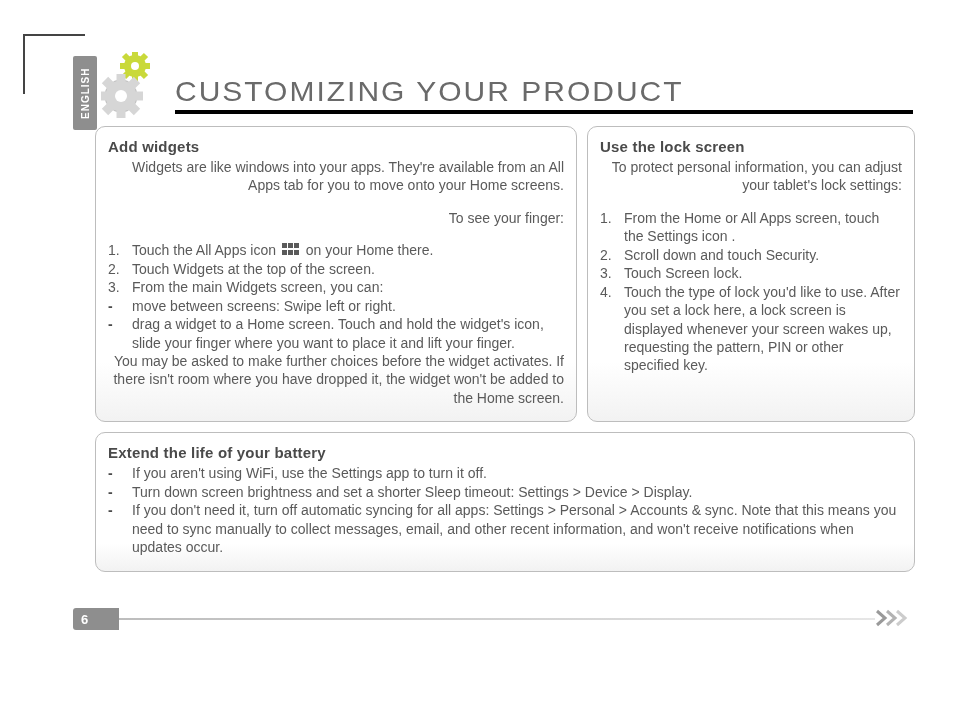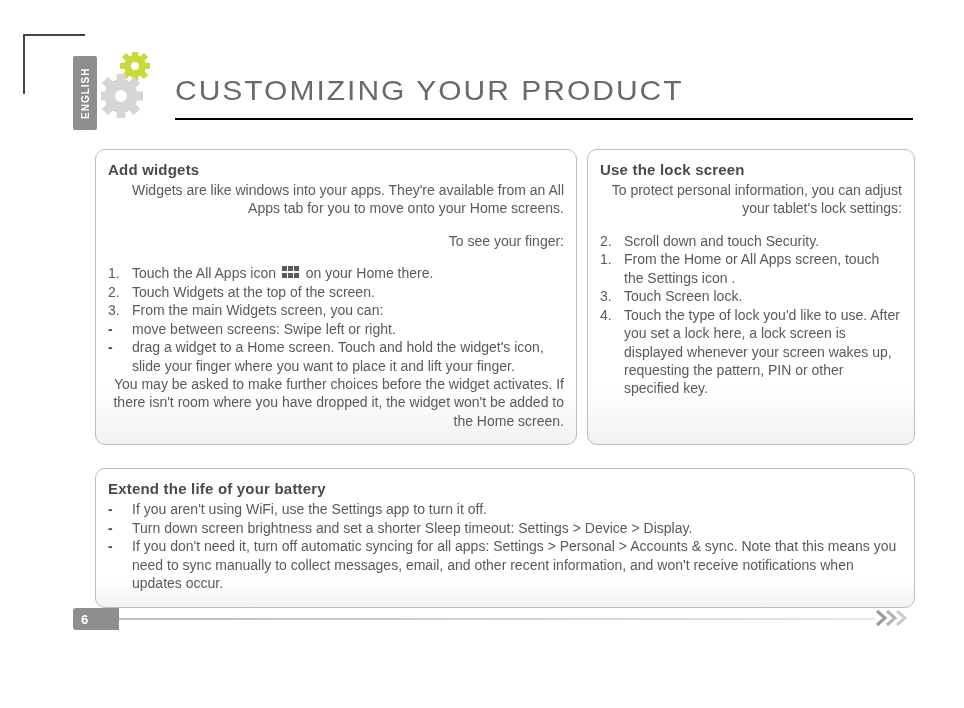--- a/index.html
+++ b/index.html
@@ -47,46 +47,45 @@
     justify-content: center;
     border-radius: 2px;
   }
   .gears {
     position: absolute;
     left: 76px; top: 18px;
     width: 70px; height: 72px;
   }
   .title-bar {
     position: absolute;
-    left: 150px; top: 40px;
+    left: 150px; top: 34px;
     right: 22px;
     height: 46px;
-    border-bottom: 2px solid #000000;
-    display: flex;
-    align-items: flex-start;
+    border-bottom: 4px solid #000000;
+    display: flex;
+    align-items: flex-end;
   }
   .title-text {
     font-size: 30px;
     font-weight: 500;
     letter-spacing: 2px;
     color: #6a6a6a;
     text-transform: uppercase;
     font-family: "Arial Black", "Segoe UI", sans-serif;
     transform: scaleY(0.92);
     padding-bottom: 1px;
   }
   .panels {
     position: absolute;
     left: 70px; top: 92px; right: 20px;
   }
   .row {
     display: flex;
     gap: 10px;
     margin-bottom: 10px;
-    margin-top: 23px;
   }
   .panel {
     border: 1px solid #bdbdbd;
     border-radius: 10px;
     padding: 10px 12px 14px 12px;
     background: linear-gradient(#ffffff 80%, #f2f2f2 100%);
     font-size: 14px;
     line-height: 1.32;
     color: #5a5a5a;
   }
@@ -249,22 +248,22 @@
           <li>drag a widget to a Home screen. Touch and hold the widget's icon, slide your finger where you want to place it and lift your finger.</li>
         </ul>
         <p>You may be asked to make further choices before the widget activates. If there isn't room where you have dropped it, the widget won't be added to the Home screen.</p>
       </div>
 
       <div class="panel p-right">
         <h3>Use the lock screen</h3>
         <p>To protect personal information, you can adjust your tablet's lock settings:</p>
         <div class="spacer"></div>
         <ol class="num">
+          <li data-n="1">From the Home or All Apps screen, touch the Settings icon .</li>
           <li data-n="2">Scroll down and touch Security.</li>
-          <li data-n="1">From the Home or All Apps screen, touch the Settings icon .</li>
           <li data-n="3">Touch Screen lock.</li>
           <li data-n="4">Touch the type of lock you'd like to use. After you set a lock here, a lock screen is displayed whenever your screen wakes up, requesting the pattern, PIN or other specified key.</li>
         </ol>
       </div>
     </div>
 
     <div class="row">
       <div class="panel p-full">
         <h3>Extend the life of your battery</h3>
         <ul class="dash">

